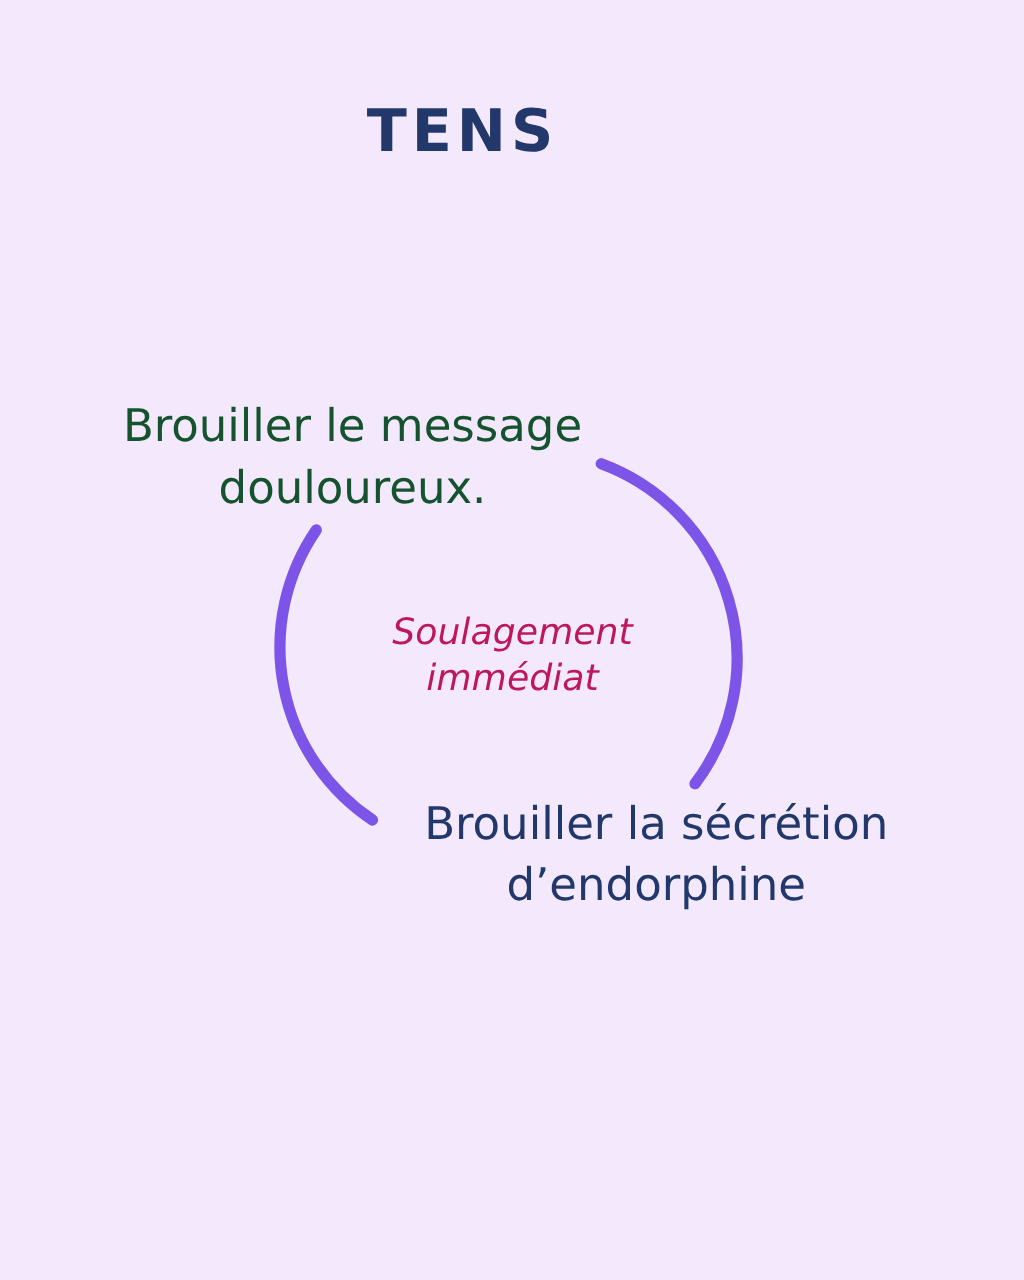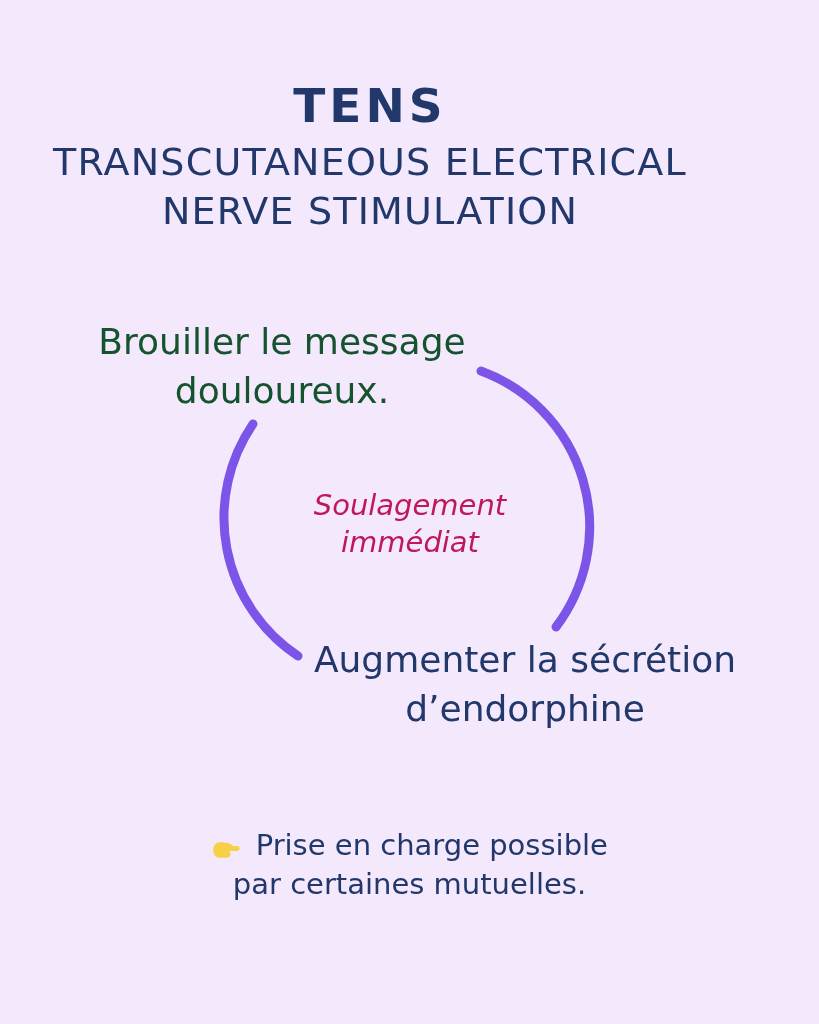--- a/index.html
+++ b/index.html
@@ -133,52 +133,34 @@
   }
   .point-icon svg { vertical-align: middle; }
 </style>
 </head>
 <body>
 
 <div id="infographic">
 
   <div class="title-block">
     <span class="title-main">TENS</span>
-    <span class="title-sub">TRANSCUTANEOUS ELECTRICAL
-NERVE STIMULATION</span>
   </div>
 
   <div class="cycle-area">
     <svg class="cycle-svg" width="819" height="1024" viewBox="0 0 819 1024">
 
       <path d="M 253 424 A 166 166 0 0 0 298 656" fill="none" stroke="#7c55e8" stroke-width="9" stroke-linecap="round"></path>
 
       <path d="M 481 371 A 166 166 0 0 1 556 627" fill="none" stroke="#7c55e8" stroke-width="9" stroke-linecap="round"></path>
     </svg>
   </div>
 
   <div class="label-top">Brouiller le message
 douloureux.</div>
 
   <div class="label-center">Soulagement
 immédiat</div>
 
-  <div class="label-bottom">Augmenter la sécrétion
+  <div class="label-bottom">Brouiller la sécrétion
 d’endorphine</div>
 
-  <div class="footer-note">
-    <span class="footer-line">
-      <span class="point-icon">
-        <svg width="30" height="25" viewBox="0 0 30 25" aria-hidden="true">
-          <g fill="#f7d046">
-            <path d="M2.2 12.5c0-4.0 3.0-7.3 6.9-7.3h2.6c1.0 0 1.9 .5 2.4 1.3
-                     .7-.9 1.9-1.2 2.9-.7 .6 .3 1.0 .8 1.2 1.4 .8-.5 1.9-.4 2.6 .3
-                     .4 .4 .6 .9 .6 1.4h4.6c1.4 0 2.6 1.1 2.6 2.5s-1.2 2.5-2.6 2.5
-                     h-8.3c1.2 .6 2.0 1.8 2.0 3.2 0 2.0-1.7 3.7-3.8 3.7H9.1
-                     c-3.8 0-6.9-3.3-6.9-7.3z"></path>
-          </g>
-        </svg>
-      </span><span>Prise en charge possible</span>
-    </span>
-    <span class="footer-line">par certaines mutuelles.</span>
-  </div>
 
 </div>
 
 </body></html>

